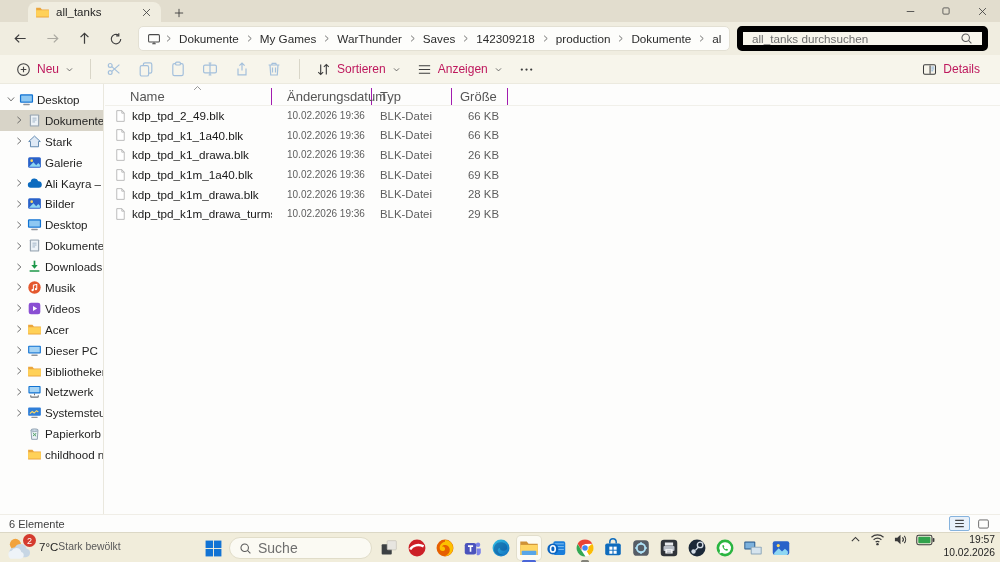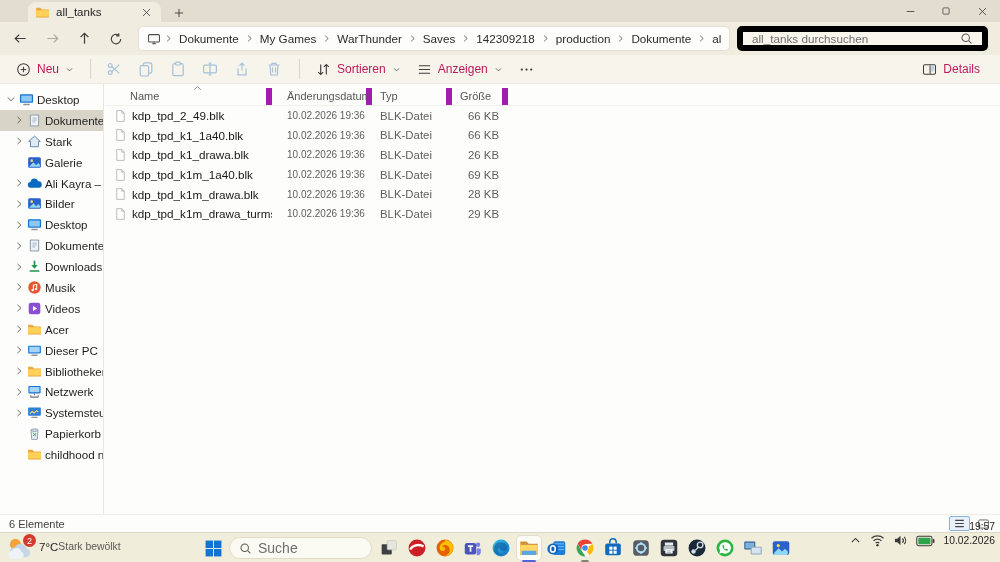--- a/index.html
+++ b/index.html
@@ -46,21 +46,21 @@
   .sitem{height:20.9px;display:flex;align-items:center;gap:3px;white-space:nowrap;overflow:hidden}
   .sitem[data-level="0"]{padding-left:5px}
   .sitem[data-level="1"]{padding-left:13px}
   .sitem.sel{background:#d8d4c8}
   .schev{width:11px;height:11px;flex:0 0 11px;display:flex;align-items:center;justify-content:center}
   .sicon{width:15px;height:15px;flex:0 0 15px;display:flex;align-items:center;justify-content:center}
   .slabel{font-size:11.6px;color:#1f1f1f}
 
   .filepane{position:absolute;left:105px;top:0;right:0;height:100%;padding-top:3px}
   .fheader{position:relative;display:grid;grid-template-columns:167px 100px 80px 56px;height:19px;align-items:center;border-bottom:1px solid #f1f0ea}
-  .fh{font-size:11px;color:#555;height:17px;display:flex;align-items:center;border-right:6px solid #a21caf;padding-left:8px}
+  .fh{font-size:13px;color:#555;height:17px;display:flex;align-items:center;border-right:1px solid #a21caf;padding-left:8px}
   .fheader div:nth-of-type(1){padding-left:25px}
   .fheader div:nth-of-type(2){padding-left:15px}
   .sortcaret{position:absolute;left:88px;top:-2px}
   .frow{display:grid;grid-template-columns:167px 100px 80px 56px;height:19.6px;align-items:center}
   .fname{display:flex;align-items:center;gap:5px;padding-left:9px;overflow:hidden}
   .fname span{font-size:11.7px;color:#191919;white-space:nowrap}
   .fdate{font-size:10px;color:#5e5e5e;padding-left:15px;white-space:nowrap}
   .ftype{font-size:11.4px;color:#5e5e5e;padding-left:8px;white-space:nowrap}
   .fsize{font-size:11.4px;color:#5e5e5e;text-align:right;padding-right:9px;white-space:nowrap}
 
@@ -80,21 +80,21 @@
   .wtemp{font-size:11.5px;color:#1f1f1f}
   .wcond{font-size:10.4px;color:#5a5a5a}
   .startbtn{position:absolute;left:203px;top:5px;width:20px;height:20px;display:flex;align-items:center;justify-content:center;background:transparent;border:0}
   .tb-search{position:absolute;left:229px;top:4px;width:143px;height:22px;background:#fbfaf3;border:1px solid #e1ddc9;border-radius:12px;display:flex;align-items:center;gap:6px;padding:0 9px}
   .tb-search input{border:0;background:transparent;outline:0;width:100%;font:inherit;font-size:14px;min-width:0}
   .apps{position:absolute;left:377px;top:3px;display:flex;gap:4px}
   .app{position:relative;width:24px;height:24px;border-radius:4px;display:flex;align-items:center;justify-content:center;background:transparent;border:0}
   .app.active{background:#fcfbf4;box-shadow:0 0 0 1px #e2decc}
   .app.active::after{content:"";position:absolute;bottom:-3px;left:5px;width:14px;height:3px;border-radius:2px;background:#4a66d8}
   .app.running::after{content:"";position:absolute;bottom:-3px;left:8px;width:8px;height:3px;border-radius:2px;background:#83837a}
-  .tray{position:absolute;right:5px;top:0;height:14px;display:flex;align-items:flex-end;gap:8px}
+  .tray{position:absolute;right:5px;top:0;height:14px;display:flex;align-items:flex-start;gap:8px}
   .trayic{display:flex;align-items:center;justify-content:center;background:transparent;border:0}
   .clock{text-align:right;font-size:10.3px;line-height:1.3;color:#1f1f1f}
 </style>
 </head>
 <body>
 
 <div class="screen">
 
   <div class="tabbar">
     <div class="tab">

